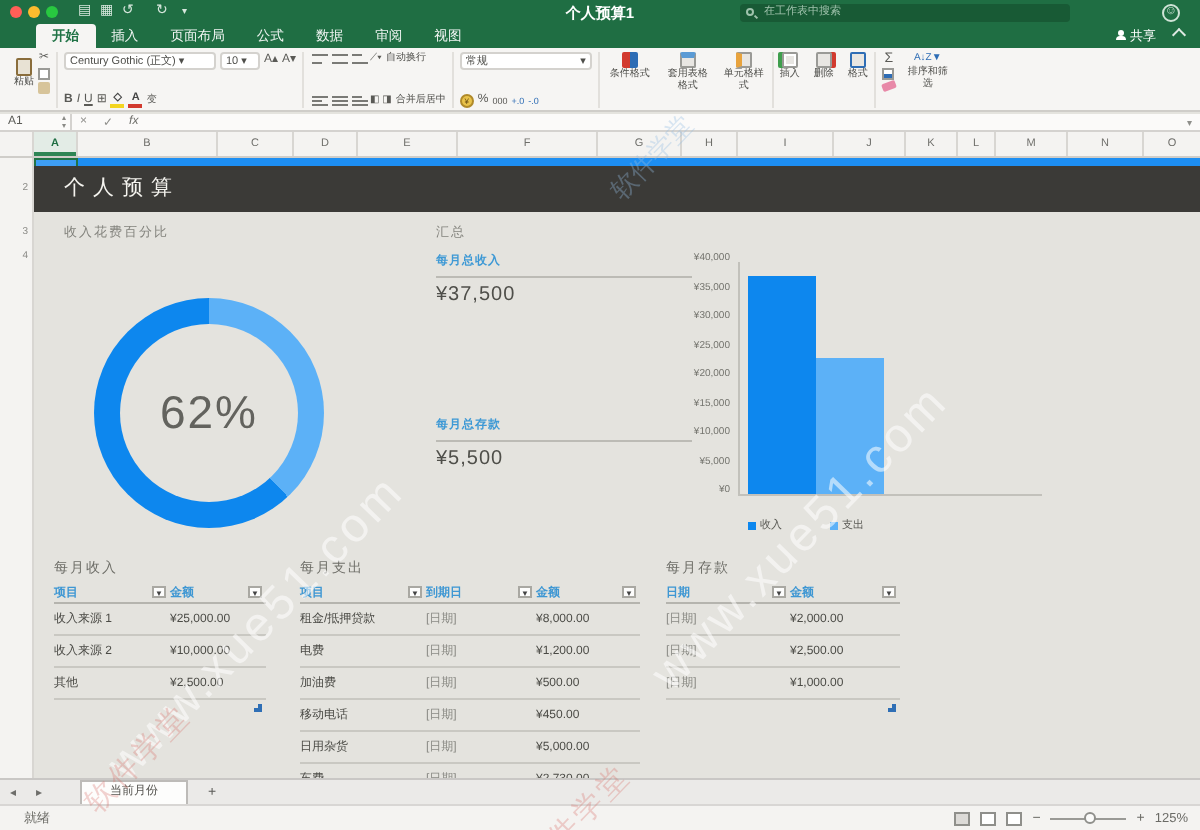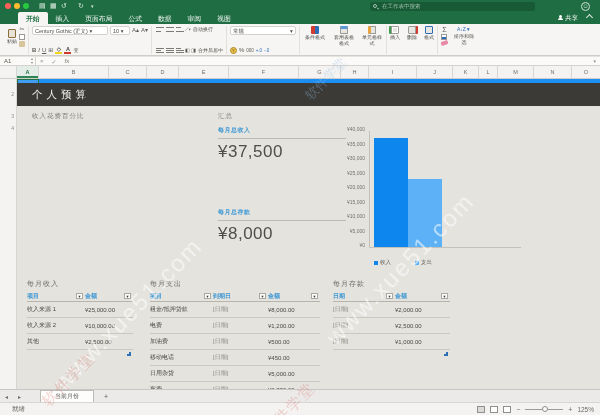--- a/index.html
+++ b/index.html
@@ -67,21 +67,21 @@
 
   
   #donut { position:absolute; left:47px; top:70px; width:115px; height:115px; border-radius:50%; }
   #donut-hole { position:absolute; left:13px; top:13px; width:89px; height:89px; border-radius:50%; background:#e4e3de; display:flex; align-items:center; justify-content:center; }
   #donut-pct { font-size:23px; color:#63635e; font-weight:300; letter-spacing:1px; }
 
   
   .sumitem { position:absolute; left:218px; width:128px; }
   .sumlabel { font-size:6px; font-weight:bold; color:#3e99d5; letter-spacing:.5px; }
   .sumrule { height:1px; background:#bcbbb5; margin-top:2.5px; }
-  .sumvalue { font-size:17px; color:#4f4f4a; margin-top:3px; letter-spacing:.5px; }
+  .sumvalue { font-size:10px; color:#4f4f4a; margin-top:3px; letter-spacing:.5px; }
 
   
   #yaxis { position:absolute; left:318px; top:48px; width:47px; height:121px; display:flex; flex-direction:column; justify-content:space-between; text-align:right; }
   #yaxis span { font-size:5px; color:#74746e; line-height:1; }
   #plot { position:absolute; left:369px; top:52px; width:152px; height:117px; border-left:1px solid #c2c1bb; border-bottom:1px solid #c2c1bb; }
   .bar { position:absolute; bottom:0; width:34px; }
   #legend { position:absolute; left:374px; top:180px; display:flex; gap:24px; }
   .legitem { display:flex; align-items:center; gap:2px; font-size:5.5px; color:#5a5a55; }
   .legend-swatch { width:4px; height:4px; }
 
@@ -123,20 +123,21 @@
 
 <div id="titlebar">
   <span class="tl" style="left:5px;background:#ff5f57"></span>
   <span class="tl" style="left:14px;background:#febc2e"></span>
   <span class="tl" style="left:23px;background:#28c840"></span>
   <span class="qat" style="left:39px">▤</span>
   <span class="qat" style="left:50px">▦</span>
   <span class="qat" style="left:61px">↺</span>
   <span class="qat" style="left:78px">↻</span>
   <span class="qat" style="left:91px;font-size:5px">▾</span>
+  <div id="doc-title">个人预算1</div>
   <div id="searchbox">
     <span class="mag"></span>
     <span>在工作表中搜索</span>
   </div>
   <div id="smiley">☺</div>
 </div>
 
 <div id="tabrow">
   <span class="rtab active">开始</span>
   <span class="rtab">插入</span>
@@ -320,31 +321,36 @@
     <span class="rownum" style="top:12px">2</span>
     <span class="rownum" style="top:34px">3</span>
     <span class="rownum" style="top:46px">4</span>
   </div>
   <div id="row1strip"></div>
   <div id="a1sel"></div>
   <div id="bandtitle">个人预算</div>
 
   <span class="seclabel" style="left:32px;top:33px">收入花费百分比</span>
 
+  <div id="donut" style="background: conic-gradient(rgb(92, 177, 247) 0deg, rgb(92, 177, 247) 38%, rgb(13, 135, 238) 38%, rgb(13, 135, 238) 100%);">
+    <div id="donut-hole">
+      <span id="donut-pct">62%</span>
+    </div>
+  </div>
 
   <span class="seclabel" style="left:218px;top:33px">汇总</span>
   <div class="sumitem" style="top:47px">
     <div class="sumlabel">每月总收入</div>
     <div class="sumrule"></div>
     <div class="sumvalue">¥37,500</div>
   </div>
   <div class="sumitem" style="top:129px">
     <div class="sumlabel">每月总存款</div>
     <div class="sumrule"></div>
-    <div class="sumvalue">¥8,000</div>
+    <div class="sumvalue">¥5,500</div>
   </div>
 
   <div id="yaxis">
     <span>¥40,000</span>
     <span>¥35,000</span>
     <span>¥30,000</span>
     <span>¥25,000</span>
     <span>¥20,000</span>
     <span>¥15,000</span>
     <span>¥10,000</span>

